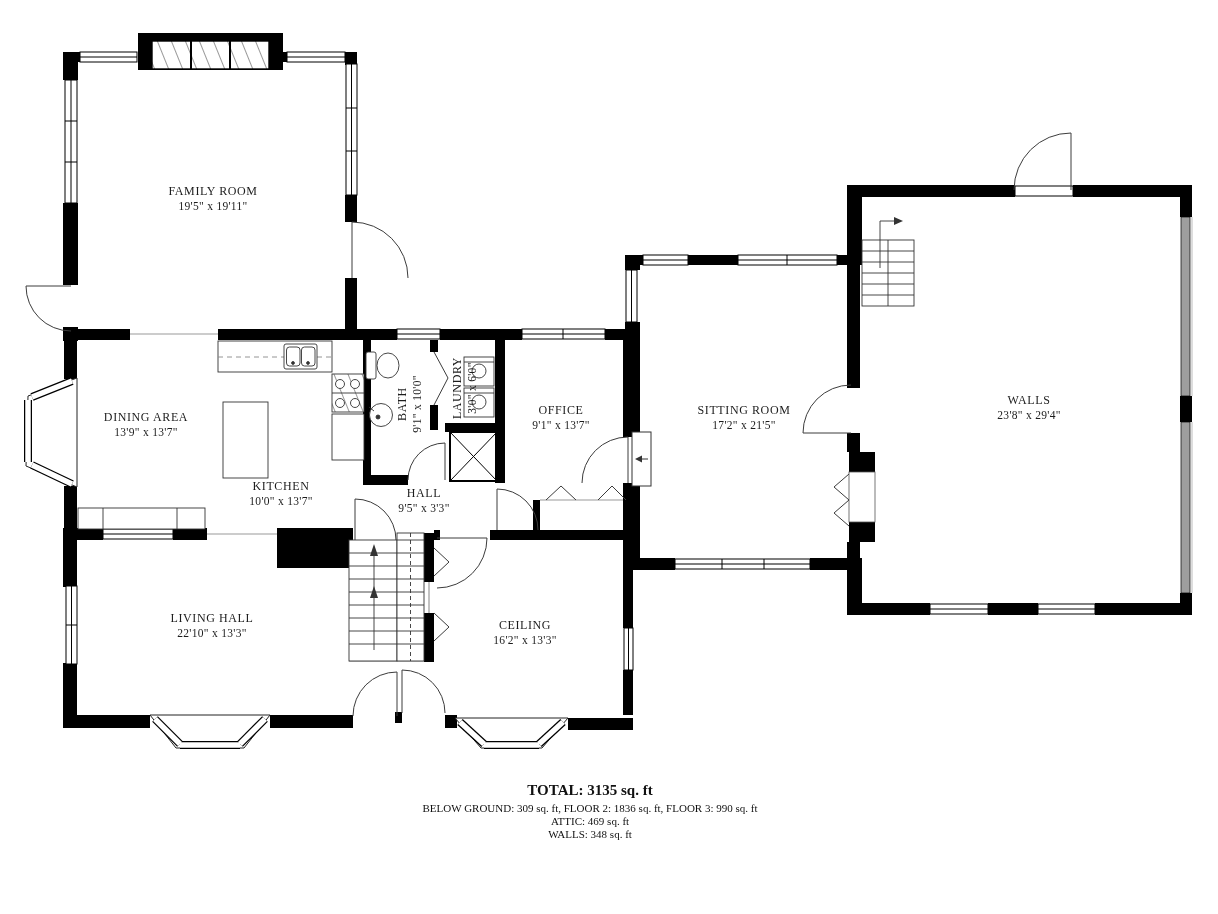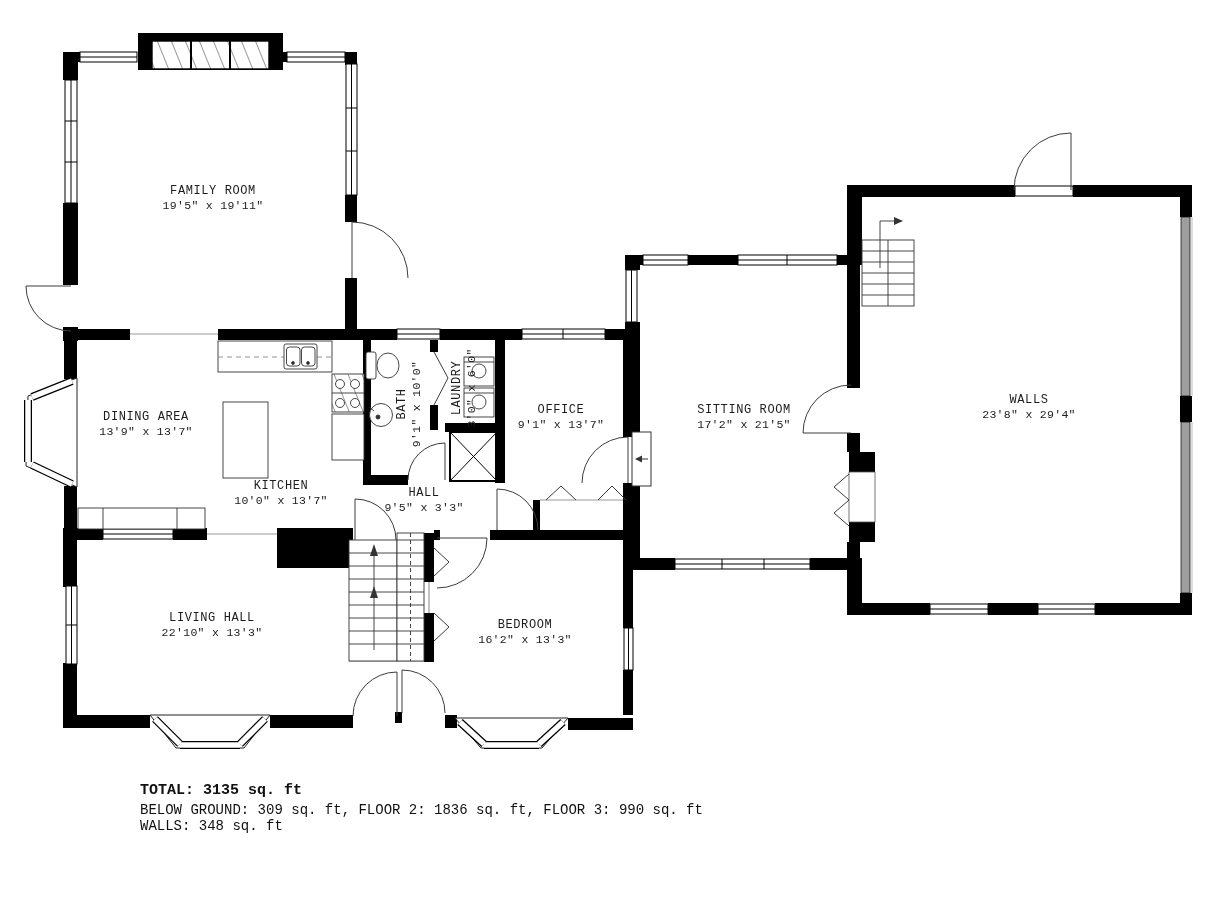--- a/index.html
+++ b/index.html
@@ -1,28 +1,28 @@
 <!DOCTYPE html>
 <html style="--text: #1c1c1c; --floor: #ffffff;"><head>
 <meta charset="utf-8">
 <style>
   :root{ --text:#1c1c1c; --floor:#ffffff; }
   html,body{margin:0;padding:0;background:var(--floor);}
   .canvas{position:relative;width:1218px;height:842px;background:var(--floor);
-          font-family:Liberation Mono, monospace;overflow:hidden;}
+          font-family:Liberation Serif, serif;overflow:hidden;}
   .plan-svg{position:absolute;left:0;top:0;}
   .room-label{position:absolute;transform:translate(-50%,-50%);text-align:center;
               color:var(--text);white-space:nowrap;}
   .room-label .rname{font-size:12px;letter-spacing:.6px;}
   .room-label .rdims{font-size:11.5px;letter-spacing:.3px;margin-top:1px;}
   .room-label.rot{transform:translate(-50%,-50%) rotate(-90deg);}
   .summary{position:absolute;left:590px;top:782px;transform:translateX(-50%);
-           text-align:left;color:#111;width:900px;}
+           text-align:center;color:#111;width:900px;}
   .summary .total{font-weight:bold;font-size:15px;margin-bottom:3px;}
-  .summary .sline{font-size:14px;line-height:1.16;}
+  .summary .sline{font-size:11px;line-height:1.16;}
   .summary .disclaimer{font-size:9.5px;margin-top:13px;color:#222;letter-spacing:.2px;}
 </style>
 </head>
 <body>
 
 <div class="canvas">
 
 <svg class="plan-svg" width="1218" height="914" viewBox="0 0 1218 914">
   <defs>
     <pattern id="hatch" width="13" height="13" patternUnits="userSpaceOnUse" patternTransform="rotate(-22)">
@@ -443,23 +443,24 @@
 </div>
 <div class="room-label" style="left:424px;top:500px">
   <div class="rname">HALL</div>
   <div class="rdims">9'5" x 3'3"</div>
 </div>
 <div class="room-label" style="left:212px;top:625px">
   <div class="rname">LIVING HALL</div>
   <div class="rdims">22'10" x 13'3"</div>
 </div>
 <div class="room-label" style="left:525px;top:632px">
-  <div class="rname">BEDROOM</div>
+  <div class="rname">CEILING</div>
   <div class="rdims">16'2" x 13'3"</div>
 </div>
 
 <div class="summary">
   <div class="total">TOTAL: 3135 sq. ft</div>
   <div class="sline">BELOW GROUND: 309 sq. ft, FLOOR 2: 1836 sq. ft, FLOOR 3: 990 sq. ft</div>
+  <div class="sline">ATTIC: 469 sq. ft</div>
   <div class="sline">WALLS: 348 sq. ft</div>
 </div>
 
 </div>
 
 </body></html>

